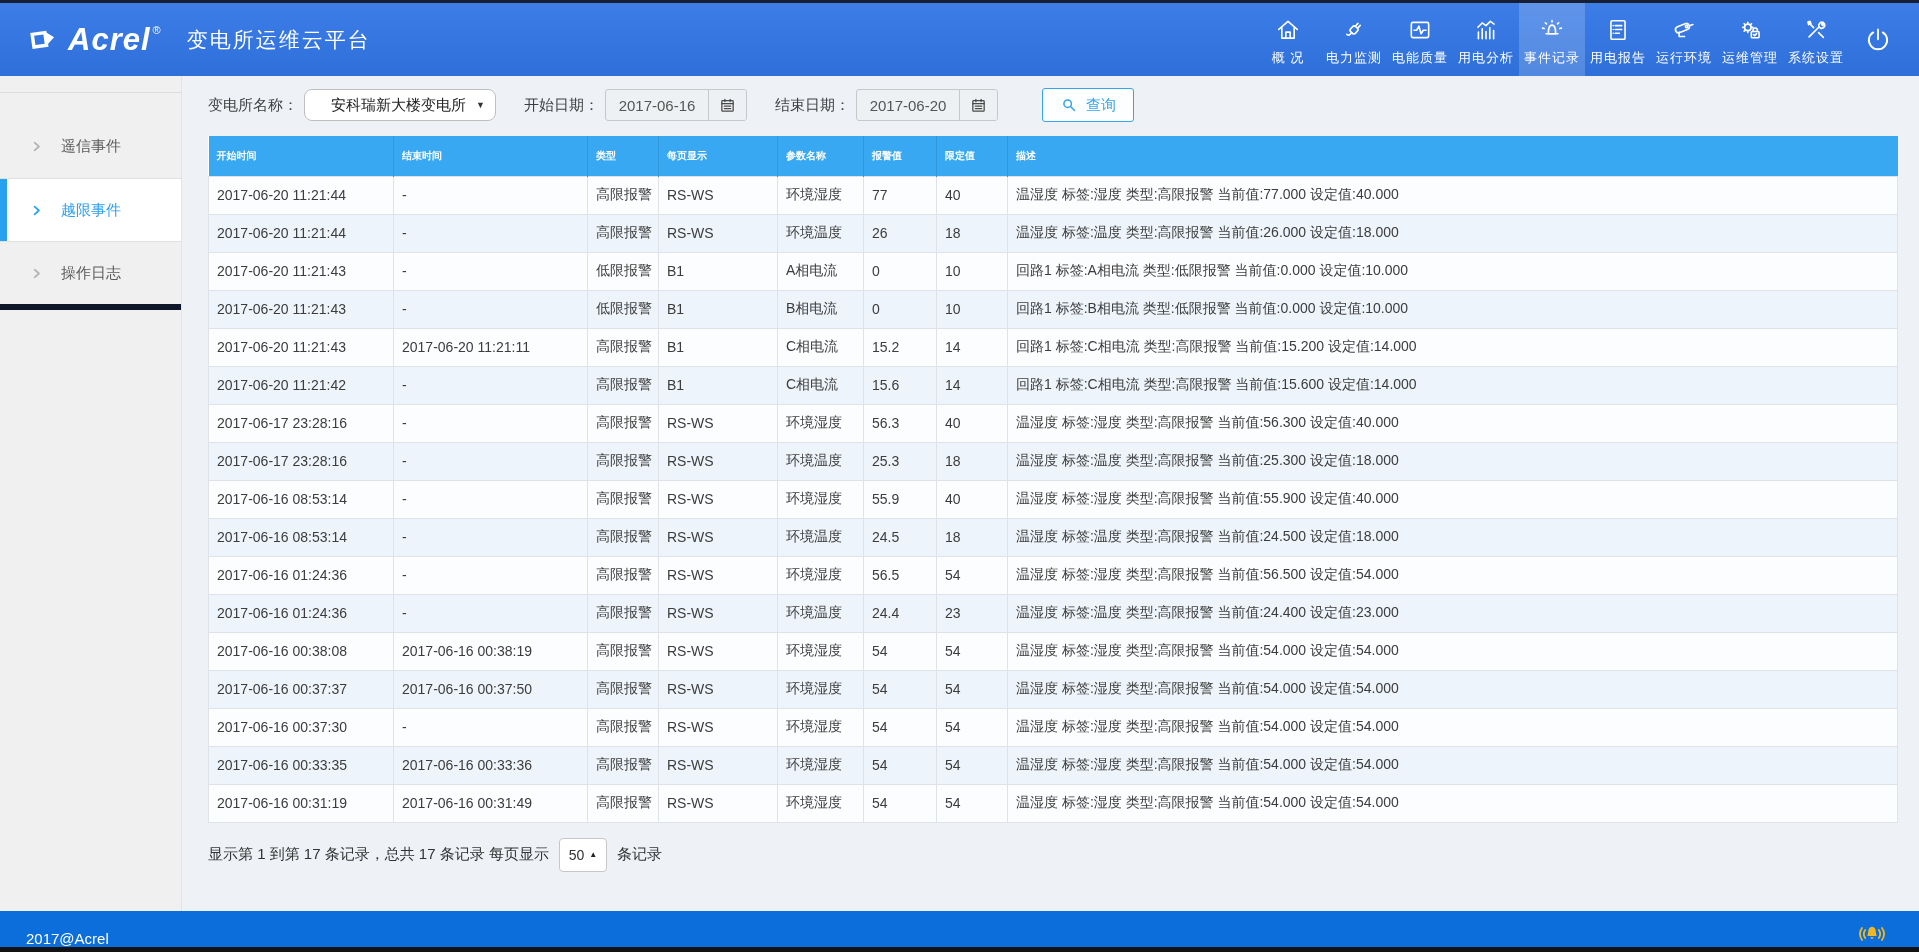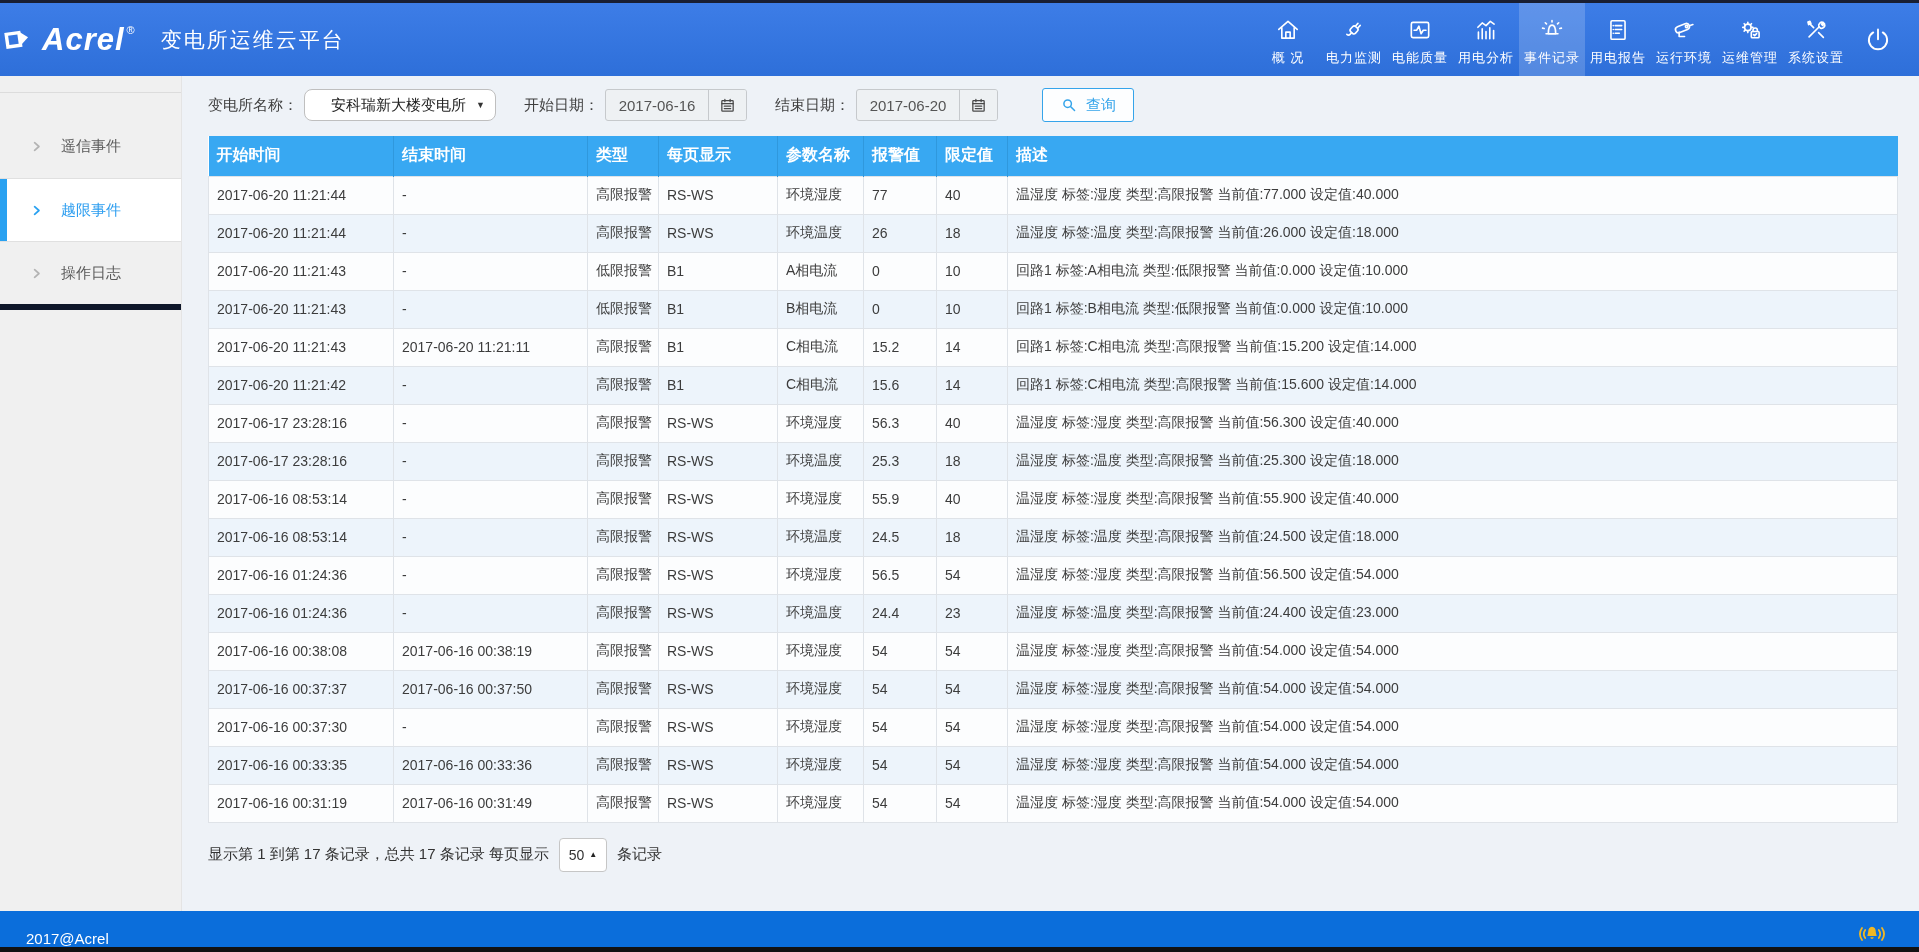--- a/index.html
+++ b/index.html
@@ -4,21 +4,21 @@
 <style>
   * { margin:0; padding:0; box-sizing:border-box; }
   html,body { width:1919px; height:952px; overflow:hidden;
     font-family:"Liberation Sans","DejaVu Sans",sans-serif; }
   .app { width:1919px; height:952px; display:flex; flex-direction:column; background:#eef2f7; }
 
   
   .topbar { height:76px; flex:0 0 76px; display:flex; align-items:stretch;
     background:linear-gradient(180deg,#3d7de7 0%,#2e6fd9 100%);
     border-top:3px solid #191f33; color:#fff; }
-  .brand { display:flex; align-items:center; }
+  .brand { display:flex; align-items:center; padding-left:26px; }
   .logo-mark { width:34px; height:34px; display:inline-flex; margin-right:8px; }
   .logo-text { font-size:31px; font-weight:bold; font-style:italic; letter-spacing:1px; }
   .logo-reg { font-size:11px; vertical-align:super; margin-left:2px; position:relative; top:-10px; }
   .app-title { font-size:21px; margin-left:26px; letter-spacing:2px; }
   .topnav { margin-left:auto; display:flex; align-items:stretch; }
   .nav-item { width:66px; display:flex; flex-direction:column; align-items:center;
     justify-content:center; gap:6px; cursor:pointer; padding-top:4px; }
   .nav-item.active { background:rgba(255,255,255,0.18);text-align:center; }
   .nav-icon { width:26px; height:26px; display:inline-flex; }
   .nav-label { font-size:13px; white-space:nowrap; letter-spacing:1px; }
@@ -58,21 +58,21 @@
   .cal-icn { width:17px; height:17px; display:inline-flex; color:#4a4a4a; }
   .search-btn { margin-left:16px; width:92px; height:34px; background:#fdfeff;
     border:1px solid #35a4ea; border-radius:3px; color:#35a4ea; font-size:15px;
     display:flex; align-items:center; justify-content:center; gap:8px; cursor:pointer; }
   .search-icn { width:18px; height:18px; display:inline-flex; }
 
   
   table.events { width:1690px; border-collapse:collapse; table-layout:fixed;
     background:#fff; font-size:14px; color:#3c3c3c; }
   table.events th { background:#38a8f2; color:#fff; font-weight:bold; text-align:left;
-    padding:0 8px; height:40px; font-size:16px; border-right:1px solid #2f98dd;
+    padding:0 8px; height:40px; font-size:10px; border-right:1px solid #2f98dd;
     white-space:nowrap; overflow:hidden; }
   table.events th:last-child { border-right:none; }
   table.events td { border:1px solid #dfe3e8; padding:0 8px; height:38px;
     white-space:nowrap; overflow:hidden; }
   table.events tbody tr:nth-child(odd)  { background:#fcfdfe; }
   table.events tbody tr:nth-child(even) { background:#edf4fb; }
 
   
   .pagination { display:flex; align-items:center; margin-top:15px; font-size:15px; color:#333; }
   .page-size { width:48px; height:34px; margin:0 10px; background:#fff; border:1px solid #c6c6c6;

